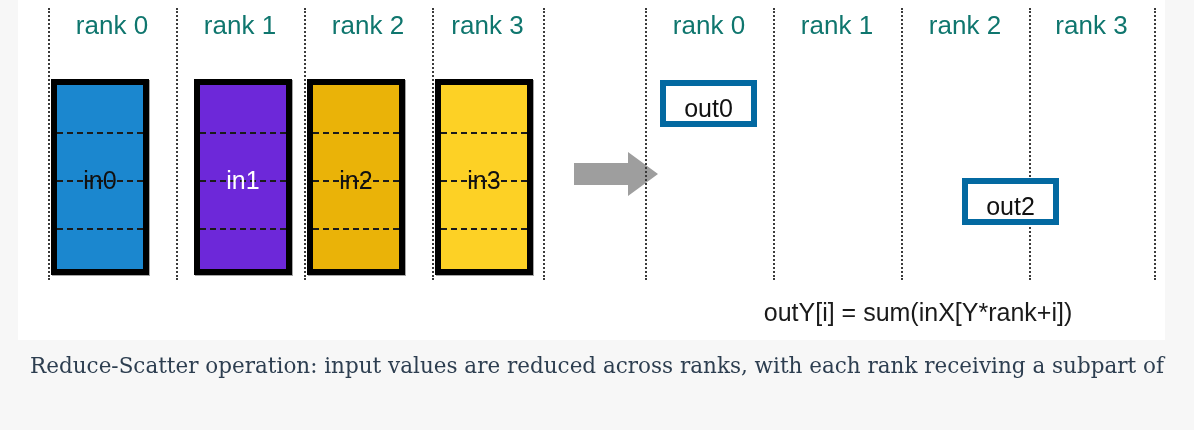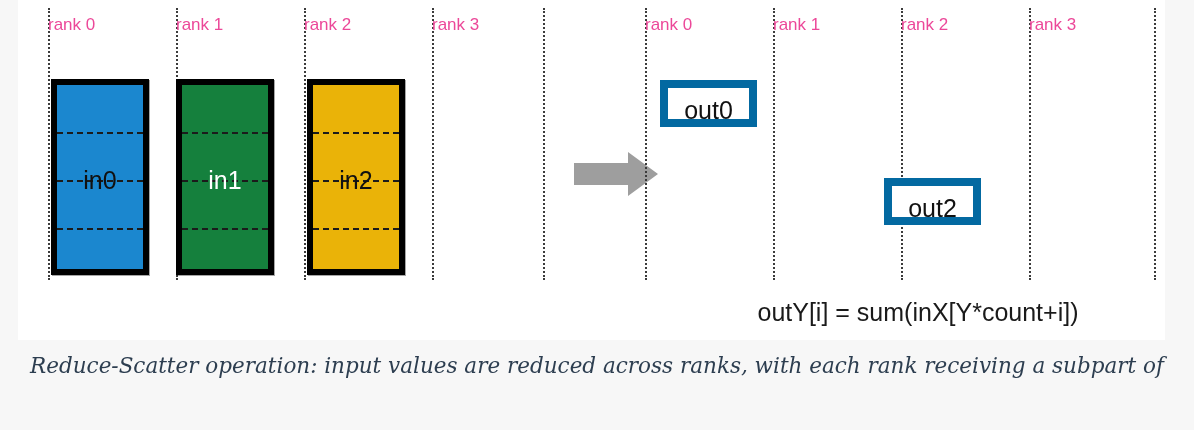--- a/index.html
+++ b/index.html
@@ -34,23 +34,23 @@
     height: 272px;
     border-left: 2px dotted #3b3b3b;
   }
 
   
   .rank-label {
     position: absolute;
     top: 8px;
     height: 34px;
     line-height: 34px;
-    text-align: left;
-    font-size: 17px;
-    color: #ec4899;
+    text-align: center;
+    font-size: 26px;
+    color: #0f766e;
     white-space: nowrap;
   }
 
   
   .inbar {
     position: absolute;
     top: 79px;
     width: 98px;
     height: 196px;
     border: 6px solid #000000;
@@ -87,21 +87,21 @@
     top: 152px;
     width: 84px;
     height: 44px;
   }
 
   
   .outbox {
     position: absolute;
     width: 97px;
     height: 47px;
-    border: 8px solid #0369a1;
+    border: 6px solid #0369a1;
     background: #ffffff;
     box-sizing: border-box;
     text-align: center;
     font-size: 25px;
     color: #111;
     line-height: 44px;
   }
 
   
   #formula {
@@ -116,21 +116,20 @@
   }
 
   
   #caption {
     position: absolute;
     left: 0;
     top: 348px;
     width: 1194px;
     text-align: center;
     font-family: "DejaVu Serif", serif;
-    font-style: italic;
     font-size: 21.5px;
     line-height: 36px;
     color: #2d3e50;
   }
   #caption .line { display: block; }
 </style>
 </head>
 <body>
 
 <div id="figure">
@@ -146,51 +145,57 @@
   <div class="rank-label" style="left:286px; width:128px">rank 2</div>
   <div class="rank-label" style="left:414px; width:111px">rank 3</div>
 
   <div class="inbar" style="left:33px;  background:#1b87cf">
     <div class="seg-line s1"></div>
     <div class="seg-line s2"></div>
     <div class="seg-line s3"></div>
     <div class="inlabel">in0</div>
   </div>
 
-  <div class="inbar light" style="left:158px; background:#15803d">
+  <div class="inbar light" style="left:176px; background:#6d28d9">
     <div class="seg-line s1"></div>
     <div class="seg-line s2"></div>
     <div class="seg-line s3"></div>
     <div class="inlabel">in1</div>
   </div>
 
   <div class="inbar" style="left:289px; background:#eab308">
     <div class="seg-line s1"></div>
     <div class="seg-line s2"></div>
     <div class="seg-line s3"></div>
     <div class="inlabel">in2</div>
   </div>
 
+  <div class="inbar" style="left:417px; background:#fdd125">
+    <div class="seg-line s1"></div>
+    <div class="seg-line s2"></div>
+    <div class="seg-line s3"></div>
+    <div class="inlabel">in3</div>
+  </div>
 
   <svg id="arrow" viewBox="0 0 84 44">
     <polygon points="0,11 54,11 54,0 84,22 54,44 54,33 0,33" fill="#9e9e9e"></polygon>
   </svg>
 
   <div class="vsep" style="left:627px"></div>
   <div class="vsep" style="left:755px"></div>
   <div class="vsep" style="left:883px"></div>
   <div class="vsep" style="left:1011px"></div>
   <div class="vsep" style="left:1136px"></div>
 
   <div class="rank-label" style="left:627px;  width:128px">rank 0</div>
   <div class="rank-label" style="left:755px;  width:128px">rank 1</div>
   <div class="rank-label" style="left:883px;  width:128px">rank 2</div>
   <div class="rank-label" style="left:1011px; width:125px">rank 3</div>
 
   <div class="outbox" style="left:642px;  top:80px">out0</div>
-  <div class="outbox" style="left:866px;  top:178px">out2</div>
-
-  <div id="formula">outY[i] = sum(inX[Y*count+i])</div>
+  <div class="outbox" style="left:944px;  top:178px">out2</div>
+
+  <div id="formula">outY[i] = sum(inX[Y*rank+i])</div>
 </div>
 
 <div id="caption">
   <span class="line">Reduce-Scatter operation: input values are reduced across ranks, with each rank receiving a subpart of</span>
 </div>
 
 </body></html>

